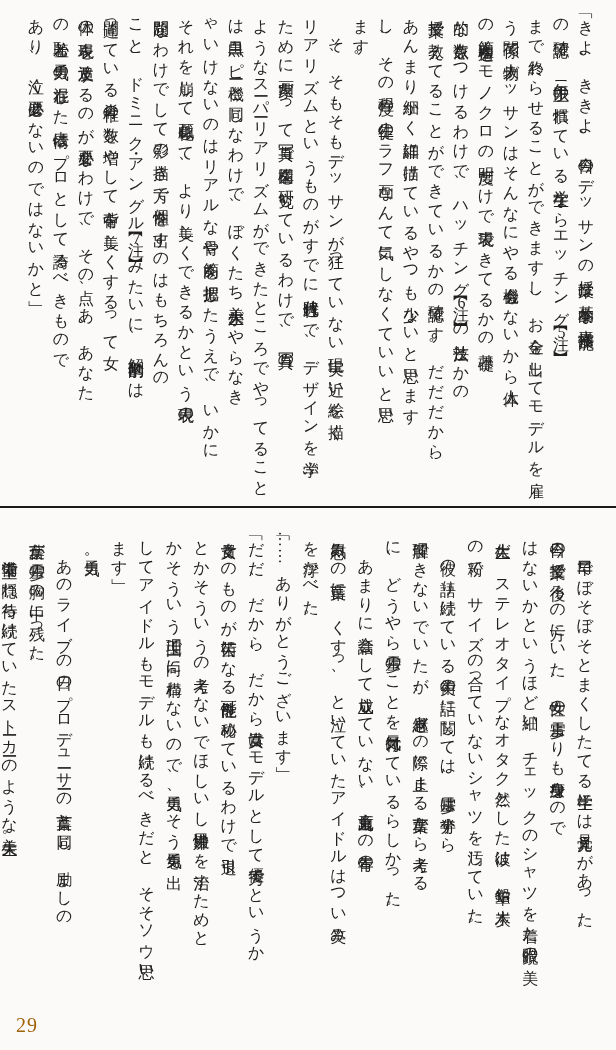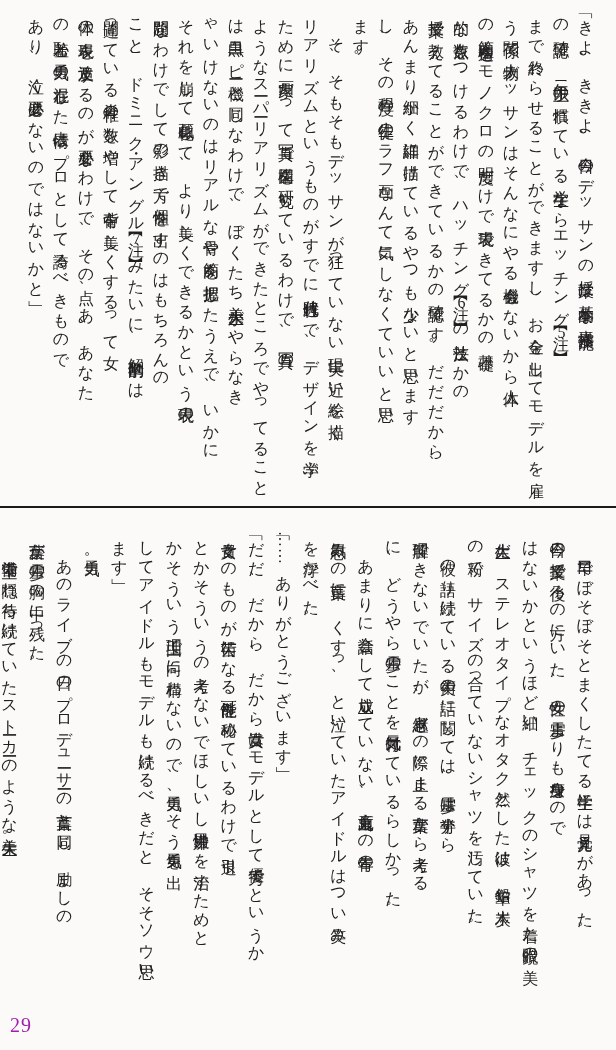--- a/index.html
+++ b/index.html
@@ -55,25 +55,25 @@
   .divider {
     position: absolute;
     left: 0;
     right: 0;
     top: 506px;
     height: 2px;
     background: #1a1a1a;
   }
   .pagenum {
     position: absolute;
-    left: 10px;
+    left: 16px;
     top: 1014px;
     font-size: 20px;
     letter-spacing: 1px;
-    color: #a21caf;
+    color: #a16207;
   }
 </style>
 </head>
 <body>
 
 <div class="page" style="background: rgb(251, 250, 248); color: rgb(31, 31, 31);">
   <div class="vblock top">
       <p>「きよ、ききよ、今日のデッサンの授業は基本的な素描技能</p>
       <p>の確認で、二年以上の慣れている学生ならエッチング【注<span class="tcy">5</span>】</p>
       <p>まで終わらせることができますし、お金を出してモデルを雇</p>

